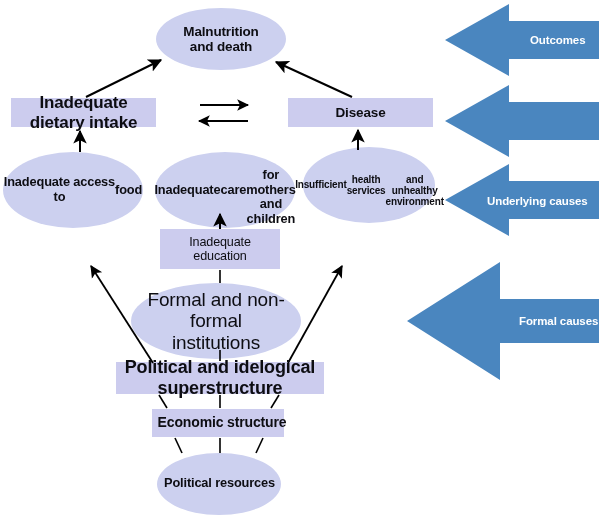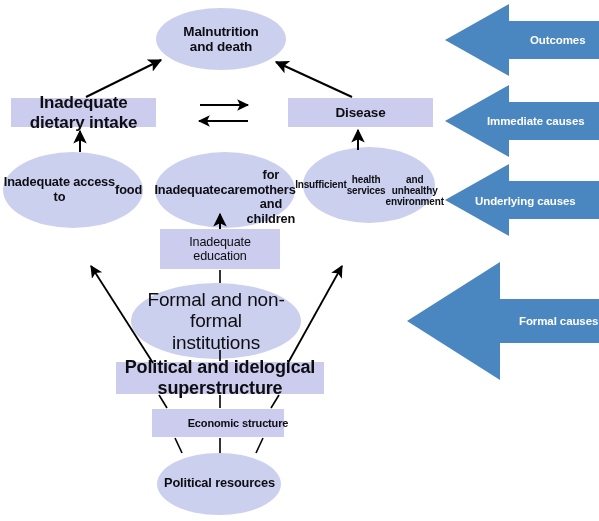--- a/index.html
+++ b/index.html
@@ -144,25 +144,24 @@
 
   <div class="node-label" style="left:160px; top:229px; width:120px; height:40px; font-size:12.6px; font-weight:500;">Inadequate
 education</div>
 
   <div class="node-label" style="left:131px; top:283px; width:170px; height:76px; font-size:19px; font-weight:500;">Formal and non-formal
 institutions</div>
 
   <div class="node-label" style="left:116px; top:362px; width:208px; height:32px; font-size:18px;">Political and idelogical
 superstructure</div>
 
-  <div class="node-label" style="left:164px; top:409px; width:148px; height:28px; font-size:11px;">Economic structure</div>
+  <div class="node-label" style="left:148px; top:409px; width:148px; height:28px; font-size:14px;">Economic structure</div>
 
   <div class="node-label" style="left:157px; top:452px; width:125px; height:63px; font-size:12.8px;">Political resources</div>
 
   <div class="banner-label" style="left:530px; top:21px; height:38px;">Outcomes</div>
 
-  <div class="banner-label" style="left:487px; top:102px; height:38px;">Immediate causes</div>
 
-  <div class="banner-label" style="left:475px; top:181px; height:39px;">Underlying causes</div>
+  <div class="banner-label" style="left:487px; top:181px; height:39px;">Underlying causes</div>
 
   <div class="banner-label" style="left:519px; top:299px; height:44px;">Formal causes</div>
 
 </div>
 
 </body></html>

